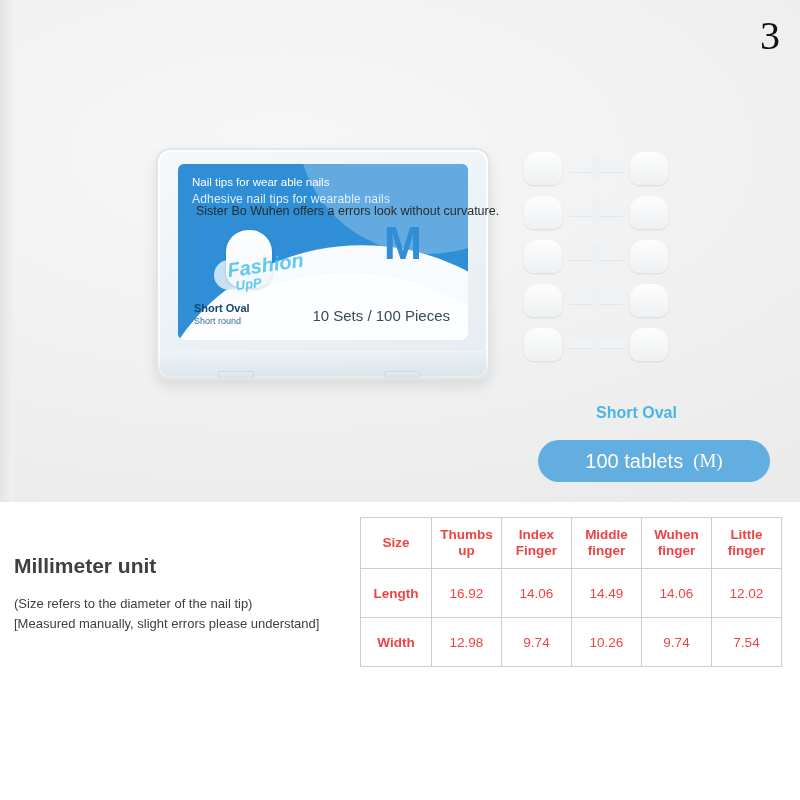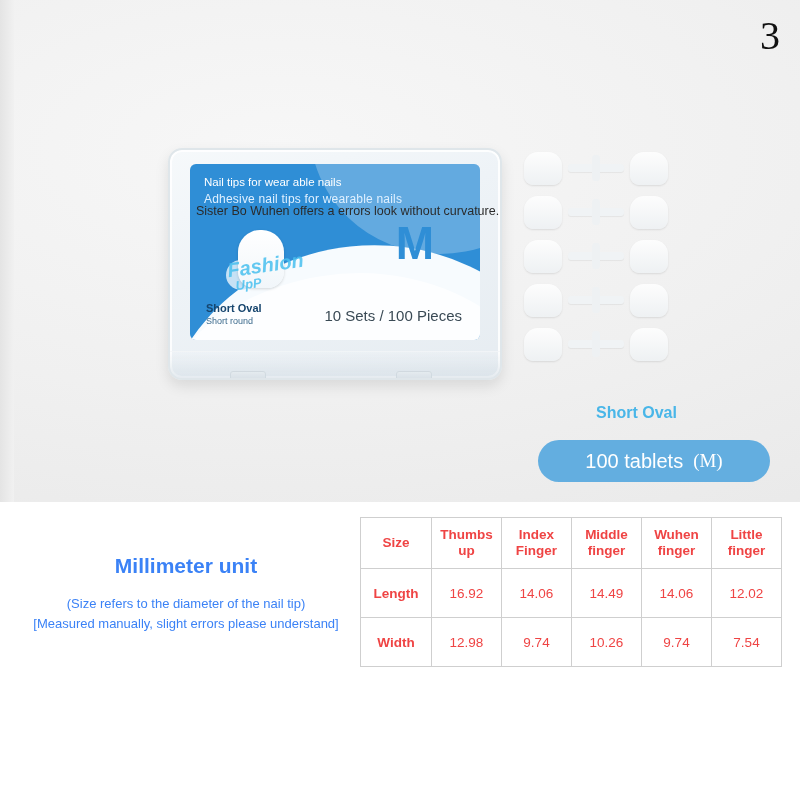--- a/index.html
+++ b/index.html
@@ -50,21 +50,21 @@
     font-size: 40px;
     line-height: 1;
     color: #111;
     font-family: "Liberation Serif", serif;
     letter-spacing: 0;
   }
 
   
   #box {
     position: absolute;
-    left: 168px;
+    left: 156px;
     top: 148px;
     width: 330px;
     height: 228px;
     border-radius: 14px;
     background: linear-gradient(160deg, #f6f9fb 0%, #eef3f7 40%, #e6ecf1 100%);
     box-shadow: 0 6px 14px rgba(0,0,0,0.10), inset 0 0 0 2px rgba(255,255,255,0.85);
     border: 2px solid #dfe6ea;
     overflow: hidden;
   }
   
@@ -310,22 +310,22 @@
     top: 502px;
     width: 800px;
     height: 298px;
     background: #ffffff;
   }
   #left-text {
     position: absolute;
     left: 14px;
     top: 52px;
     width: 344px;
-    text-align: center;
-    color: #3b82f6;
+    text-align: left;
+    color: #404040;
   }
   #unit-title {
     font-size: 21px;
     font-weight: bold;
     margin-bottom: 18px;
   }
   #unit-note1 {
     font-size: 13px;
     margin-bottom: 4px;
   }

